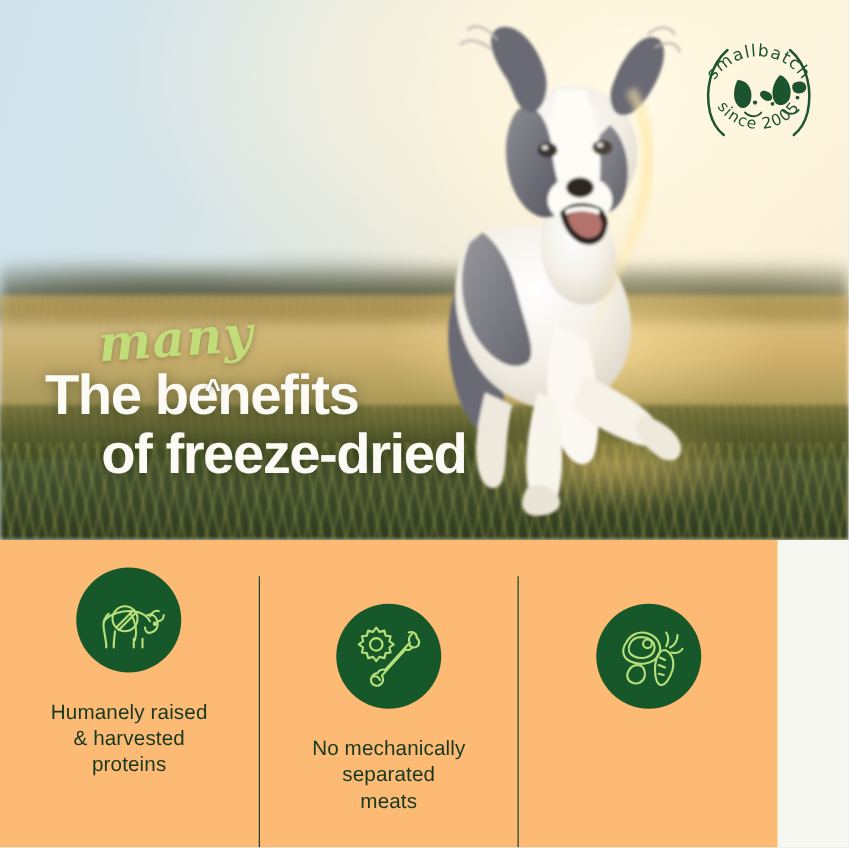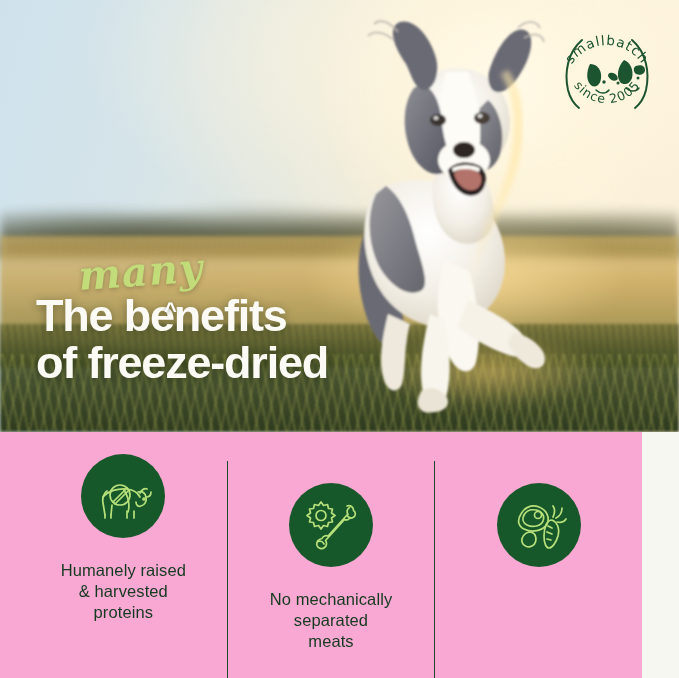--- a/index.html
+++ b/index.html
@@ -80,24 +80,24 @@
     color:#ffffff;font-size:22px;font-weight:700;line-height:1;
     text-shadow:0 1px 4px rgba(30,40,15,.45);
   }
   .hline{
     font-size:45px;line-height:.99;font-weight:700;
     color:#fbfaf4;letter-spacing:-1.2px;
     text-shadow:0 2px 10px rgba(25,35,12,.45);
     margin:0;
   }
   .hline.l1{margin-top:-2px;}
-  .hline.l2{margin-top:2px;}
-
-  
-  .features{position:absolute;left:0;top:432px;width:622px;height:246px;background:#f9a8d4;display:flex;padding-left:20px;}
+  .hline.l2{margin-top:2px;margin-left:45px;}
+
+  
+  .features{position:absolute;left:0;top:432px;width:622px;height:246px;background:#fdba74;display:flex;}
   .feature{position:relative;flex:1;display:flex;flex-direction:column;align-items:center;padding-top:22px;box-sizing:border-box;}
   .feature + .feature{border-left:1.4px solid #20492c;margin-top:29px;}
   .badge{width:84px;height:84px;border-radius:50%;background:#17582a;display:flex;align-items:center;justify-content:center;}
   .badge svg{display:block;}
   .caption{
     margin-top:22px;padding:0 8px;text-align:center;
     color:#15391f;font-size:16.5px;line-height:1.28;font-weight:400;
     letter-spacing:.1px;white-space:pre-line;
   }
 </style>

